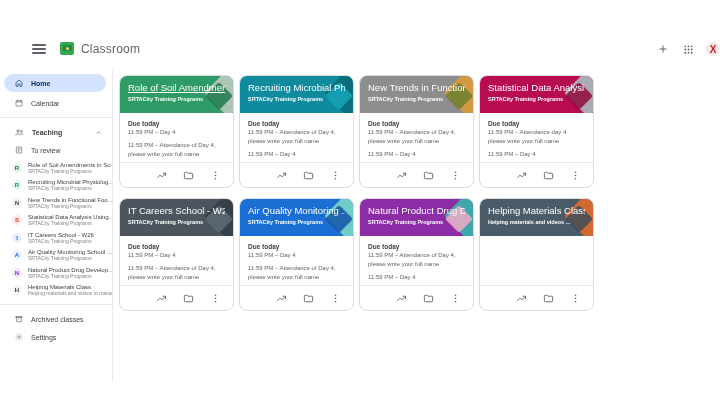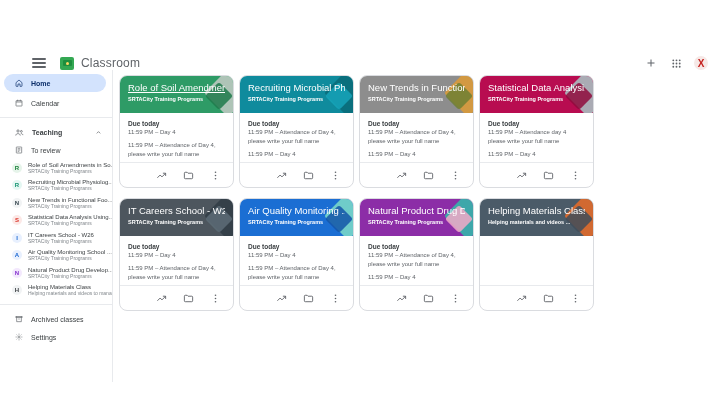--- a/index.html
+++ b/index.html
@@ -1,21 +1,21 @@
 <!DOCTYPE html>
 <html><head>
 <meta charset="utf-8">
 <style>
   * { margin:0; padding:0; box-sizing:border-box; }
   html,body { width:720px; height:405px; background:#fff; font-family:"Liberation Sans", sans-serif; overflow:hidden; }
   .page { position:relative; width:720px; height:405px; background:#fff; }
   .app { position:absolute; top:42px; left:0; width:720px; height:340px; display:flex; flex-direction:column; }
 
   
-  .topbar { height:28px; display:flex; align-items:flex-end; padding-left:32px; padding-right:12px; }
+  .topbar { height:28px; display:flex; align-items:flex-start; padding-left:32px; }
   .hamburger { width:14px; height:14px; display:flex; flex-direction:column; justify-content:center; gap:2.5px; cursor:pointer; margin-right:14px; }
   .hamburger span { display:block; height:1.6px; background:#5f6368; border-radius:1px; }
   .logo { width:14px; height:13px; border-radius:2px; background:#34a853; position:relative; margin-right:7px; }
   .logo::before { content:""; position:absolute; left:2.5px; top:2.5px; right:2.5px; bottom:4px; background:#1e8e3e; border-radius:1px; }
   .logo::after { content:""; position:absolute; left:5.5px; top:5px; width:3px; height:3px; border-radius:50%; background:#fdd663; }
   .app-title { font-size:12px; color:#5f6368; letter-spacing:.2px; }
   .topbar-right { margin-left:auto; display:flex; align-items:center; gap:11px; }
   .tb-icon { width:14px; height:14px; display:flex; align-items:center; justify-content:center; color:#5f6368; cursor:pointer; }
   .avatar { width:14px; height:14px; border-radius:50%; background:#f6e8e6; color:#c5221f; font-size:10px; font-weight:bold; display:flex; align-items:center; justify-content:center; cursor:pointer; }
 

